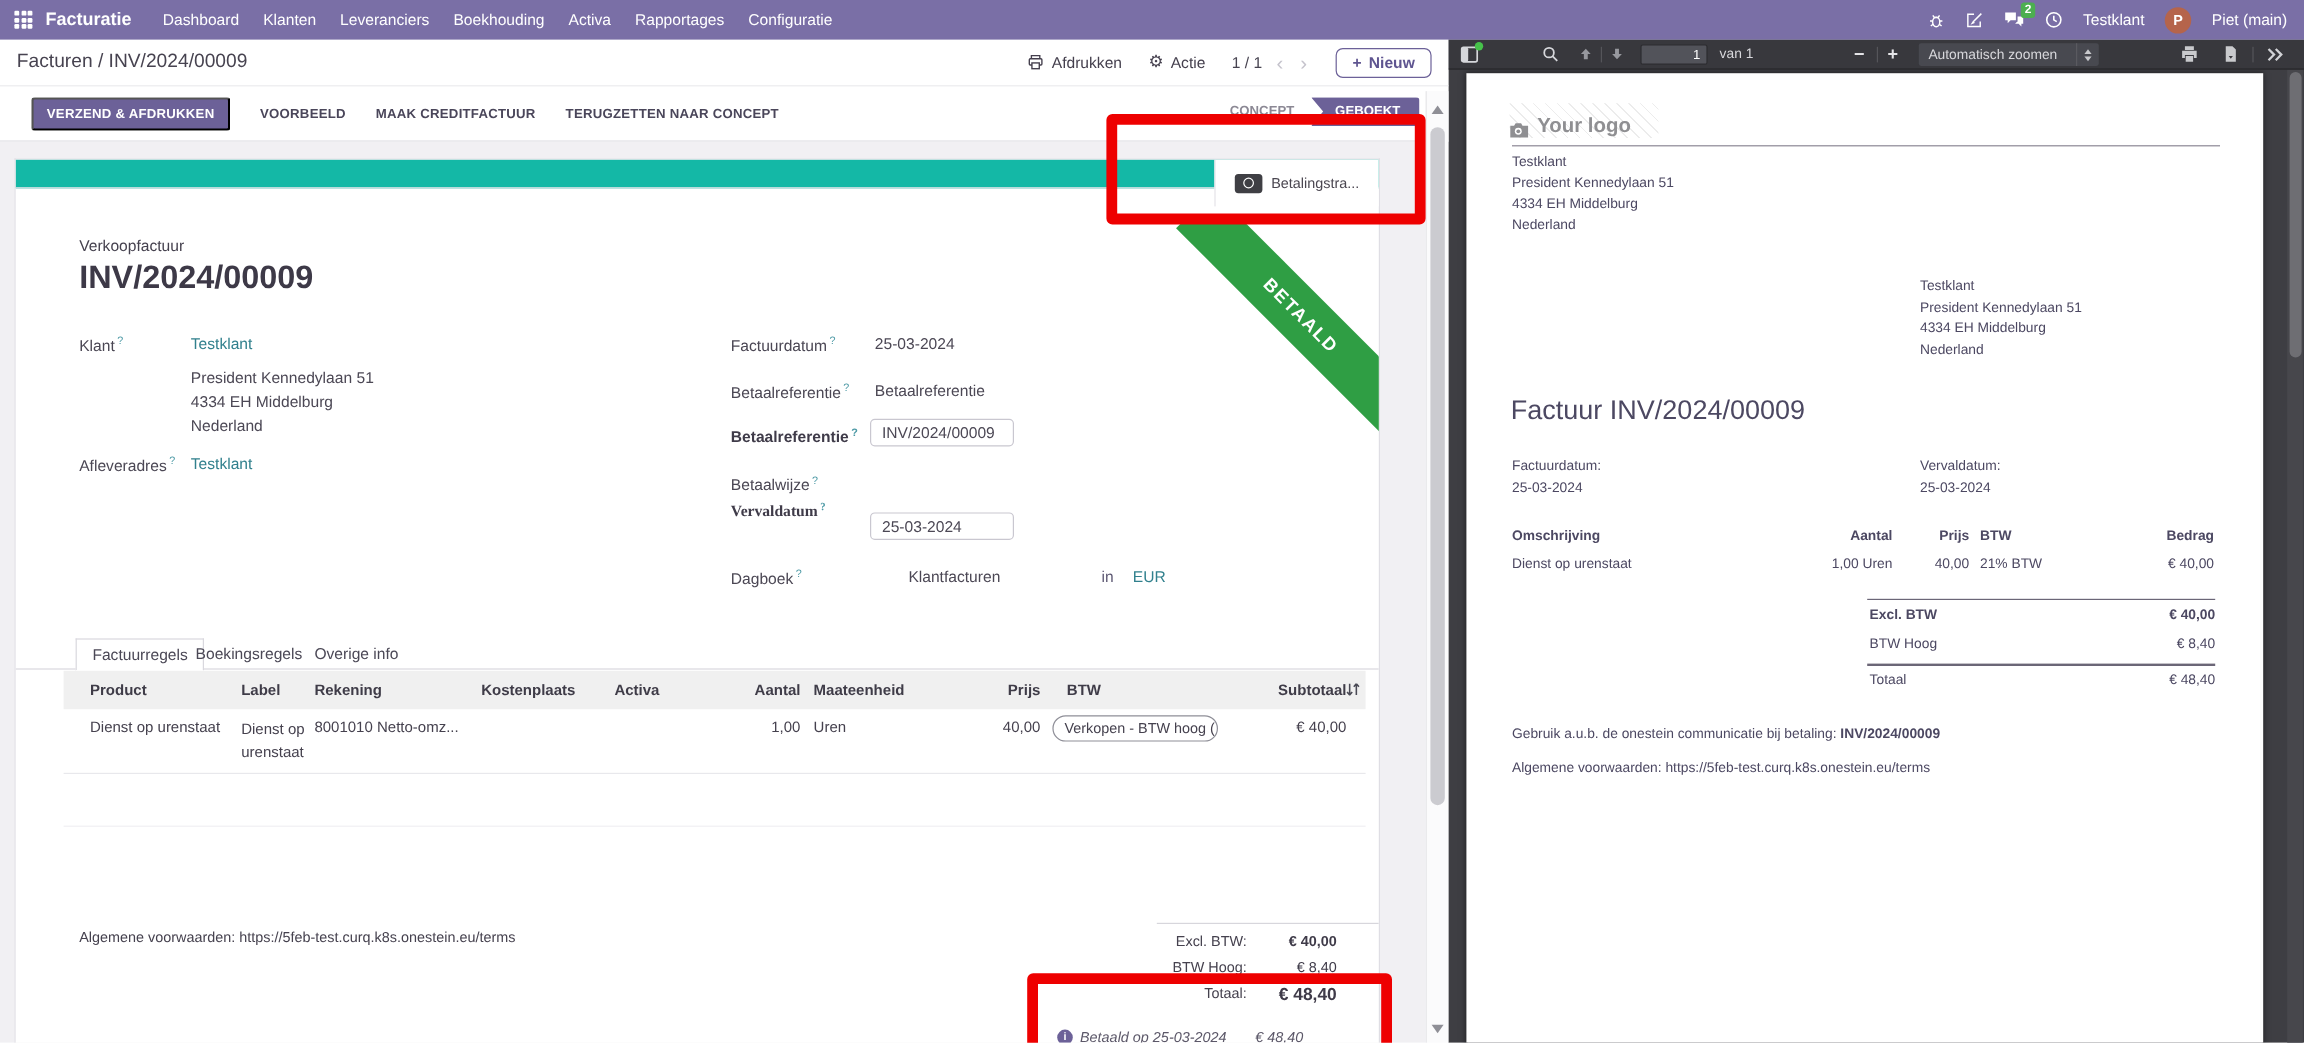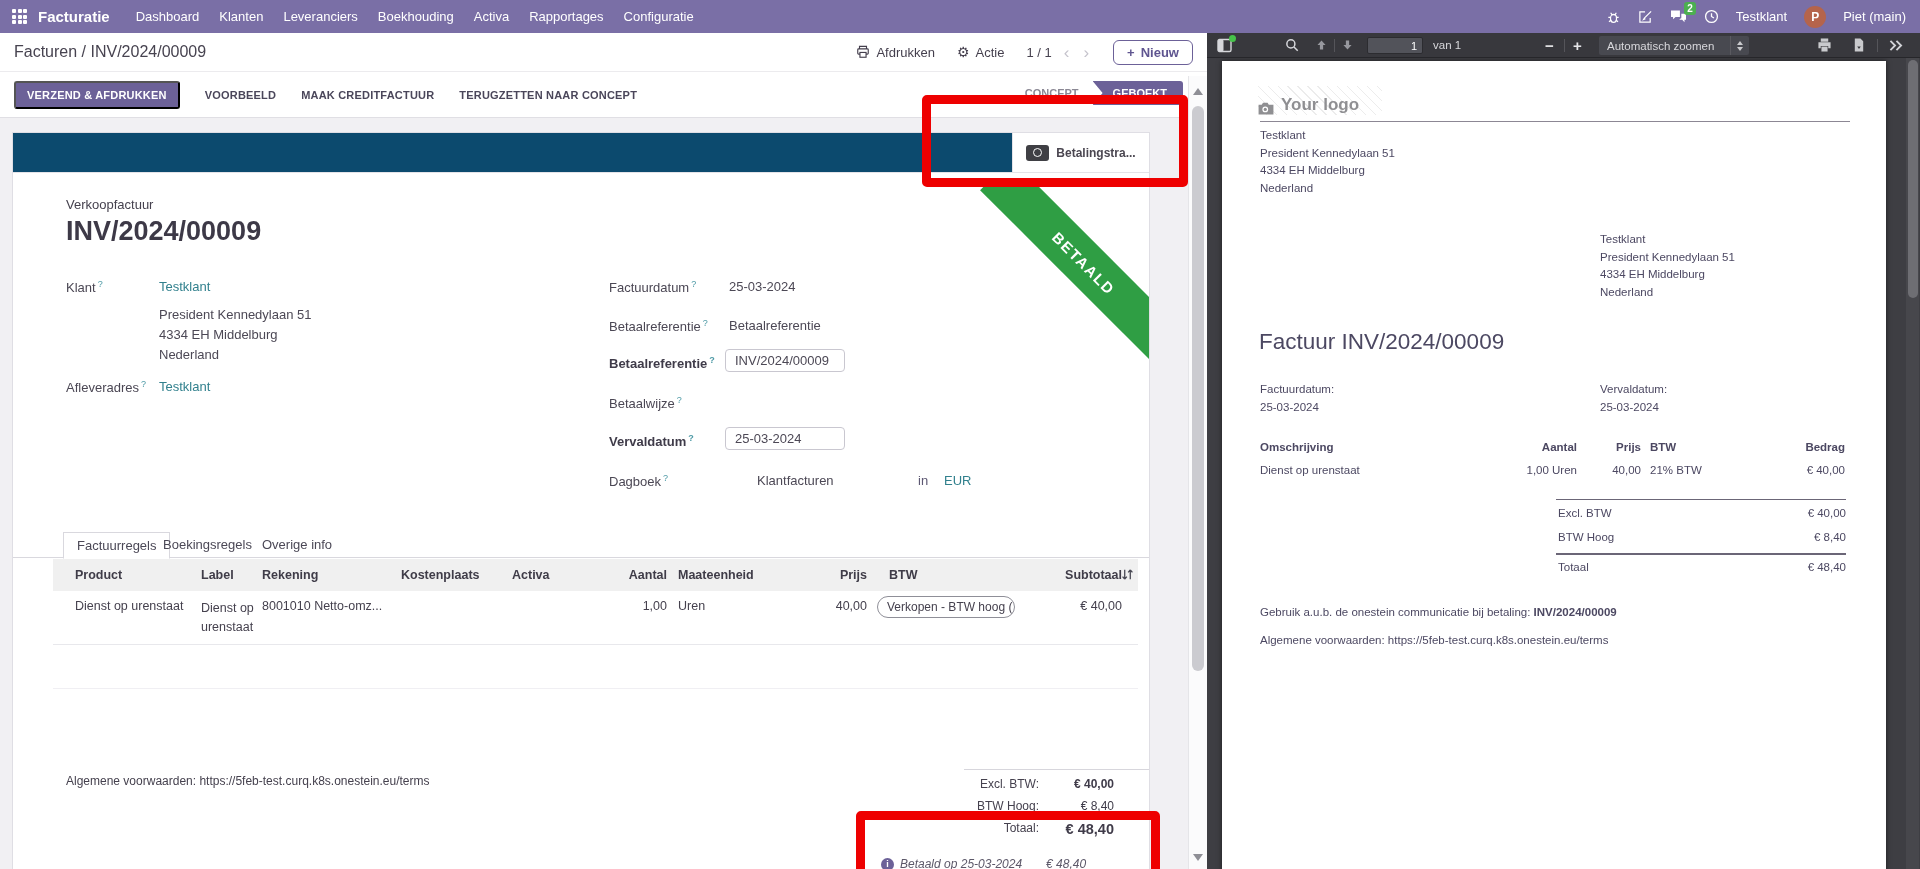--- a/index.html
+++ b/index.html
@@ -23,31 +23,31 @@
   .breadcrumb { font-size:16px; color:#474350; }
   .breadcrumb .bc-parent { cursor:pointer; }
   .cp-right { margin-left:auto; display:flex; align-items:center; gap:22px; }
   .cp-btn { display:flex; align-items:center; gap:6px; font-size:13px; color:#443f4d; cursor:pointer; }
   .gear-glyph { font-family:"DejaVu Sans",sans-serif; font-size:14px; color:#443f4d; }
   .pager { font-size:13px; color:#474350; display:flex; align-items:center; gap:10px; }
   .chev { font-size:17px; color:#c5c3cc; line-height:1; cursor:default; padding:0 2px; }
   .new-btn { border:1px solid #6c6198; color:#5f5590; background:#fff; border-radius:6px; font-size:13px; font-weight:600; padding:4px 13px; display:flex; gap:6px; align-items:center; cursor:pointer; }
 
   
-  .statusbar { position:absolute; left:0; top:72px; width:1207px; height:46px; background:#fff; border-bottom:1px solid #e0dfe4; display:flex; align-items:center; padding-left:14px; z-index:4; }
+  .statusbar { position:absolute; left:0; top:72px; width:1207px; height:46px; background:#fff; border-bottom:1px solid #e0dfe4; display:flex; align-items:center; padding-left:26px; z-index:4; }
   .sb-primary { background:#6c6198; color:#fff; font-size:11px; font-weight:700; padding:6px 11px; border-radius:3px; letter-spacing:.2px; cursor:pointer; }
   .sb-flat { color:#4a465a; font-size:11px; font-weight:700; margin-left:25px; letter-spacing:.2px; cursor:pointer; }
   .state-widget { position:absolute; right:24px; top:9px; display:flex; align-items:center; }
   .state-draft { color:#8b8894; font-size:11px; font-weight:700; padding:6px 14px; cursor:pointer; }
   .state-posted { background:#6c6198; color:#fff; font-size:11px; font-weight:700; padding:6px 16px 6px 20px; clip-path:polygon(0 0,100% 0,100% 100%,0 100%,10px 50%); border-radius:0 3px 3px 0; cursor:pointer; }
 
   
   .form-area { position:absolute; left:0; top:118px; width:1188px; height:751px; background:#f1f0f3; }
   .sheet { position:absolute; left:12px; top:14px; width:1138px; height:737px; background:#fff; border:1px solid #dfdee4; border-bottom:none; overflow:hidden; }
-  .smart-bar { position:absolute; left:0; top:0; width:100%; height:40px; border-bottom:1px solid #e4e3e8; background:#0c4a6e; z-index:2;font-weight:bold; }
+  .smart-bar { position:absolute; left:0; top:0; width:100%; height:24px; border-bottom:1px solid #e4e3e8; background:#14b8a6; z-index:2; }
   .smart-btn { position:absolute; right:0; top:0; height:39px; width:137px; border-left:1px solid #e4e3e8; display:flex; align-items:center; justify-content:center; gap:7px; font-size:12px; color:#4a4650; cursor:pointer; background:#fff; }
   .money-icon { width:23px; height:16px; background:#3f3f44; border-radius:3px; display:flex; align-items:center; justify-content:center; }
   .money-icon i { width:9px; height:9px; border:1.7px solid #fff; border-radius:50%; }
 
   .ribbon-wrap { position:absolute; top:46px; right:0; width:175px; height:260px; overflow:hidden; z-index:1; pointer-events:none; }
   .ribbon { position:absolute; top:62px; right:-60px; width:250px; height:44px; background:#2f9e44; transform:rotate(45deg); display:flex; align-items:center; justify-content:center; color:#fff; font-weight:700; font-size:15px; letter-spacing:1.5px; }
 
   .abs { position:absolute; }
   .doc-type { left:53px; top:64px; font-size:13px; color:#45414e; }
   .doc-name { left:53px; top:83px; font-size:27px; font-weight:700; color:#3d3947; }
@@ -278,21 +278,21 @@
     <div class="abs fvalue" style="left:716px; top:146px;">25-03-2024</div>
 
     <div class="abs flabel" style="left:596px; top:185px;"><span>Betaalreferentie</span><sup class="help">?</sup></div>
     <div class="abs fvalue" style="left:716px; top:185px;">Betaalreferentie</div>
 
     <div class="abs flabel bold" style="left:596px; top:222px;"><span>Betaalreferentie</span><sup class="help">?</sup></div>
     <div class="abs inputbox" style="left:712px; top:216px;">INV/2024/00009</div>
 
     <div class="abs flabel" style="left:596px; top:262px;"><span>Betaalwijze</span><sup class="help">?</sup></div>
 
-    <div class="abs flabel bold" style="left:596px; top:300px;"><span>Vervaldatum</span><sup class="help">?</sup></div>
+    <div class="abs flabel bold" style="left:596px; top:284px;font-family:Liberation Serif, serif;"><span>Vervaldatum</span><sup class="help">?</sup></div>
     <div class="abs inputbox" style="left:712px; top:294px;">25-03-2024</div>
 
     <div class="abs flabel" style="left:596px; top:340px;"><span>Dagboek</span><sup class="help">?</sup></div>
     <div class="abs fvalue" style="left:716px; top:340px;margin-left:28px;">Klantfacturen</div>
     <div class="abs flabel" style="left:905px; top:340px; color:#5d5873;">in</div>
     <div class="abs fvalue link" style="left:931px; top:340px;">EUR</div>
 
     <div class="tabbar">
       <div class="tab active" style="left:50px;">Factuurregels</div>
       <div class="tab" style="left:137px;">Boekingsregels</div>
@@ -456,21 +456,21 @@
       <span class="pcell b" style="left:428px; top:380px;">BTW</span>
       <span class="pcell b pr" style="left:540px; top:380px; width:83px;">Bedrag</span>
 
       <span class="pcell" style="left:38px; top:403px;">Dienst op urenstaat</span>
       <span class="pcell pr" style="left:280px; top:403px; width:75px;">1,00 Uren</span>
       <span class="pcell pr" style="left:360px; top:403px; width:59px;">40,00</span>
       <span class="pcell" style="left:428px; top:403px;">21% BTW</span>
       <span class="pcell pr" style="left:540px; top:403px; width:83px;">€ 40,00</span>
 
       <div class="ptot-line" style="top:438px;"></div>
-      <div class="ptot-row" style="top:446px;">
+      <div class="ptot-row" style="top:446px;font-weight:bold;">
         <span class="a">Excl. BTW</span>
           <span>€ 40,00</span>
       </div>
       <div class="ptot-row" style="top:470px;">
         <span class="a">BTW Hoog</span>
           <span>€ 8,40</span>
       </div>
       <div class="ptot-line" style="top:492px; border-top-width:2px;"></div>
       <div class="ptot-row" style="top:500px;">
         <span class="a">Totaal</span>

